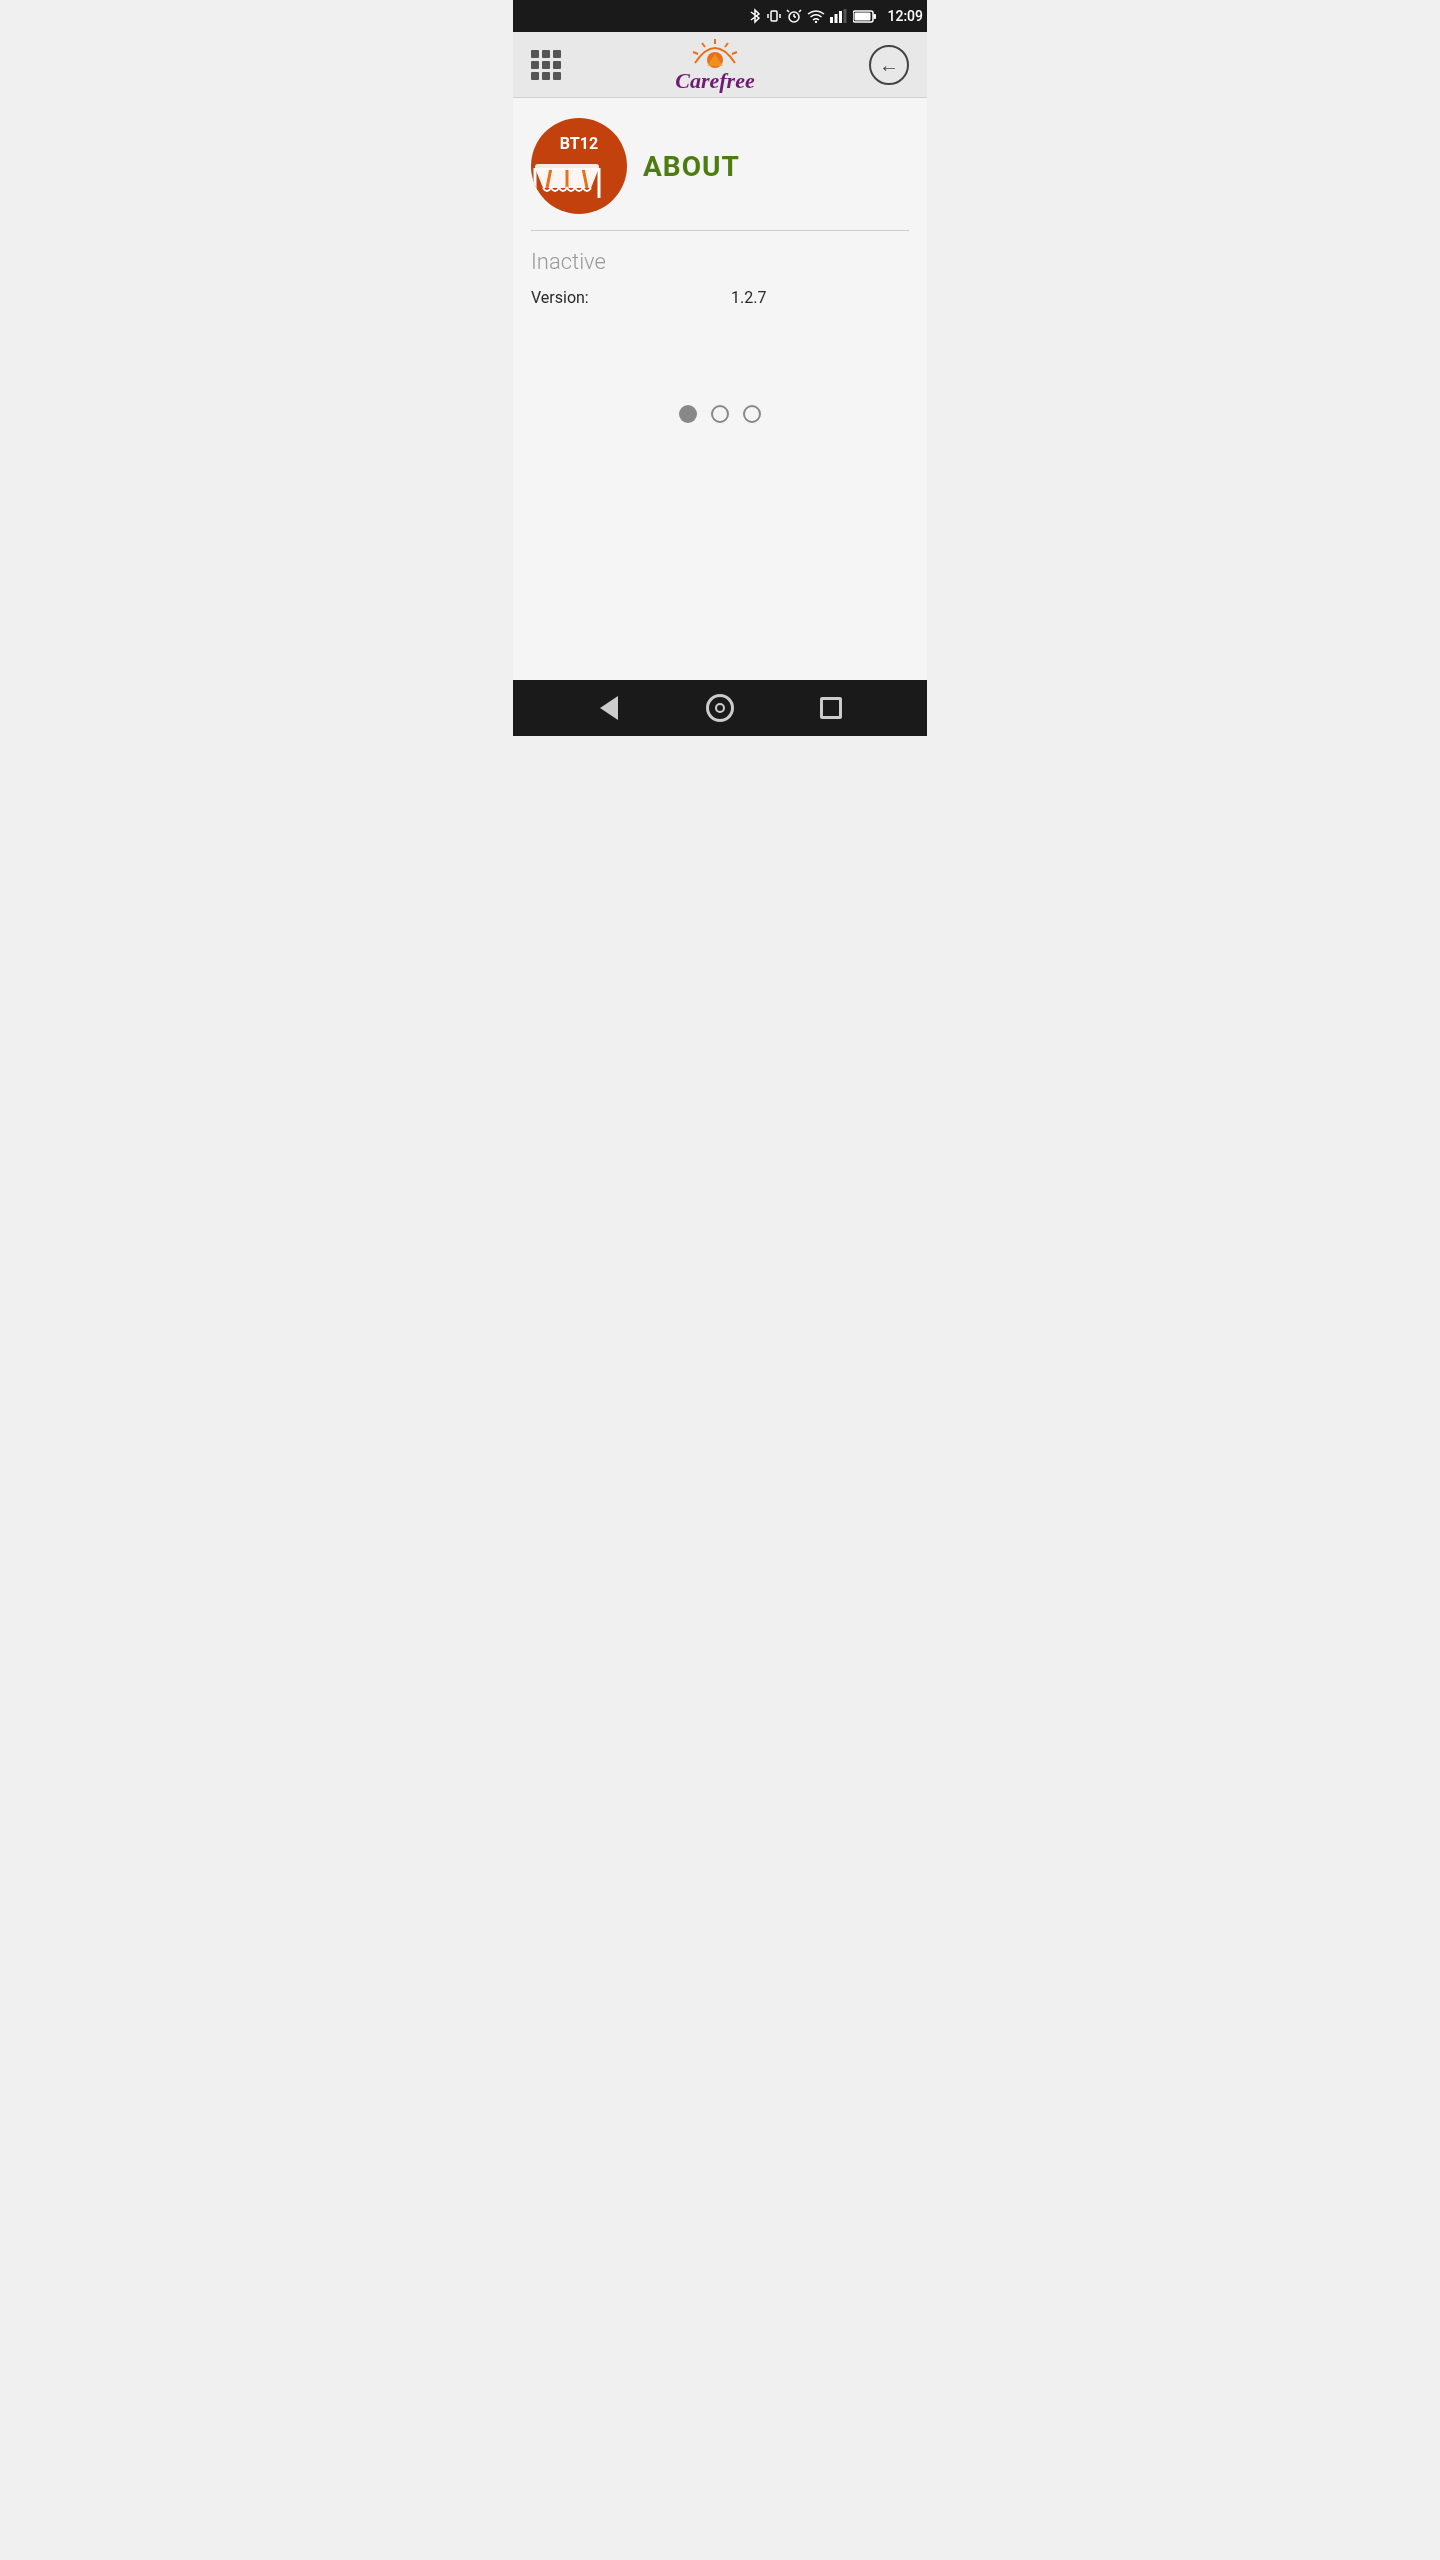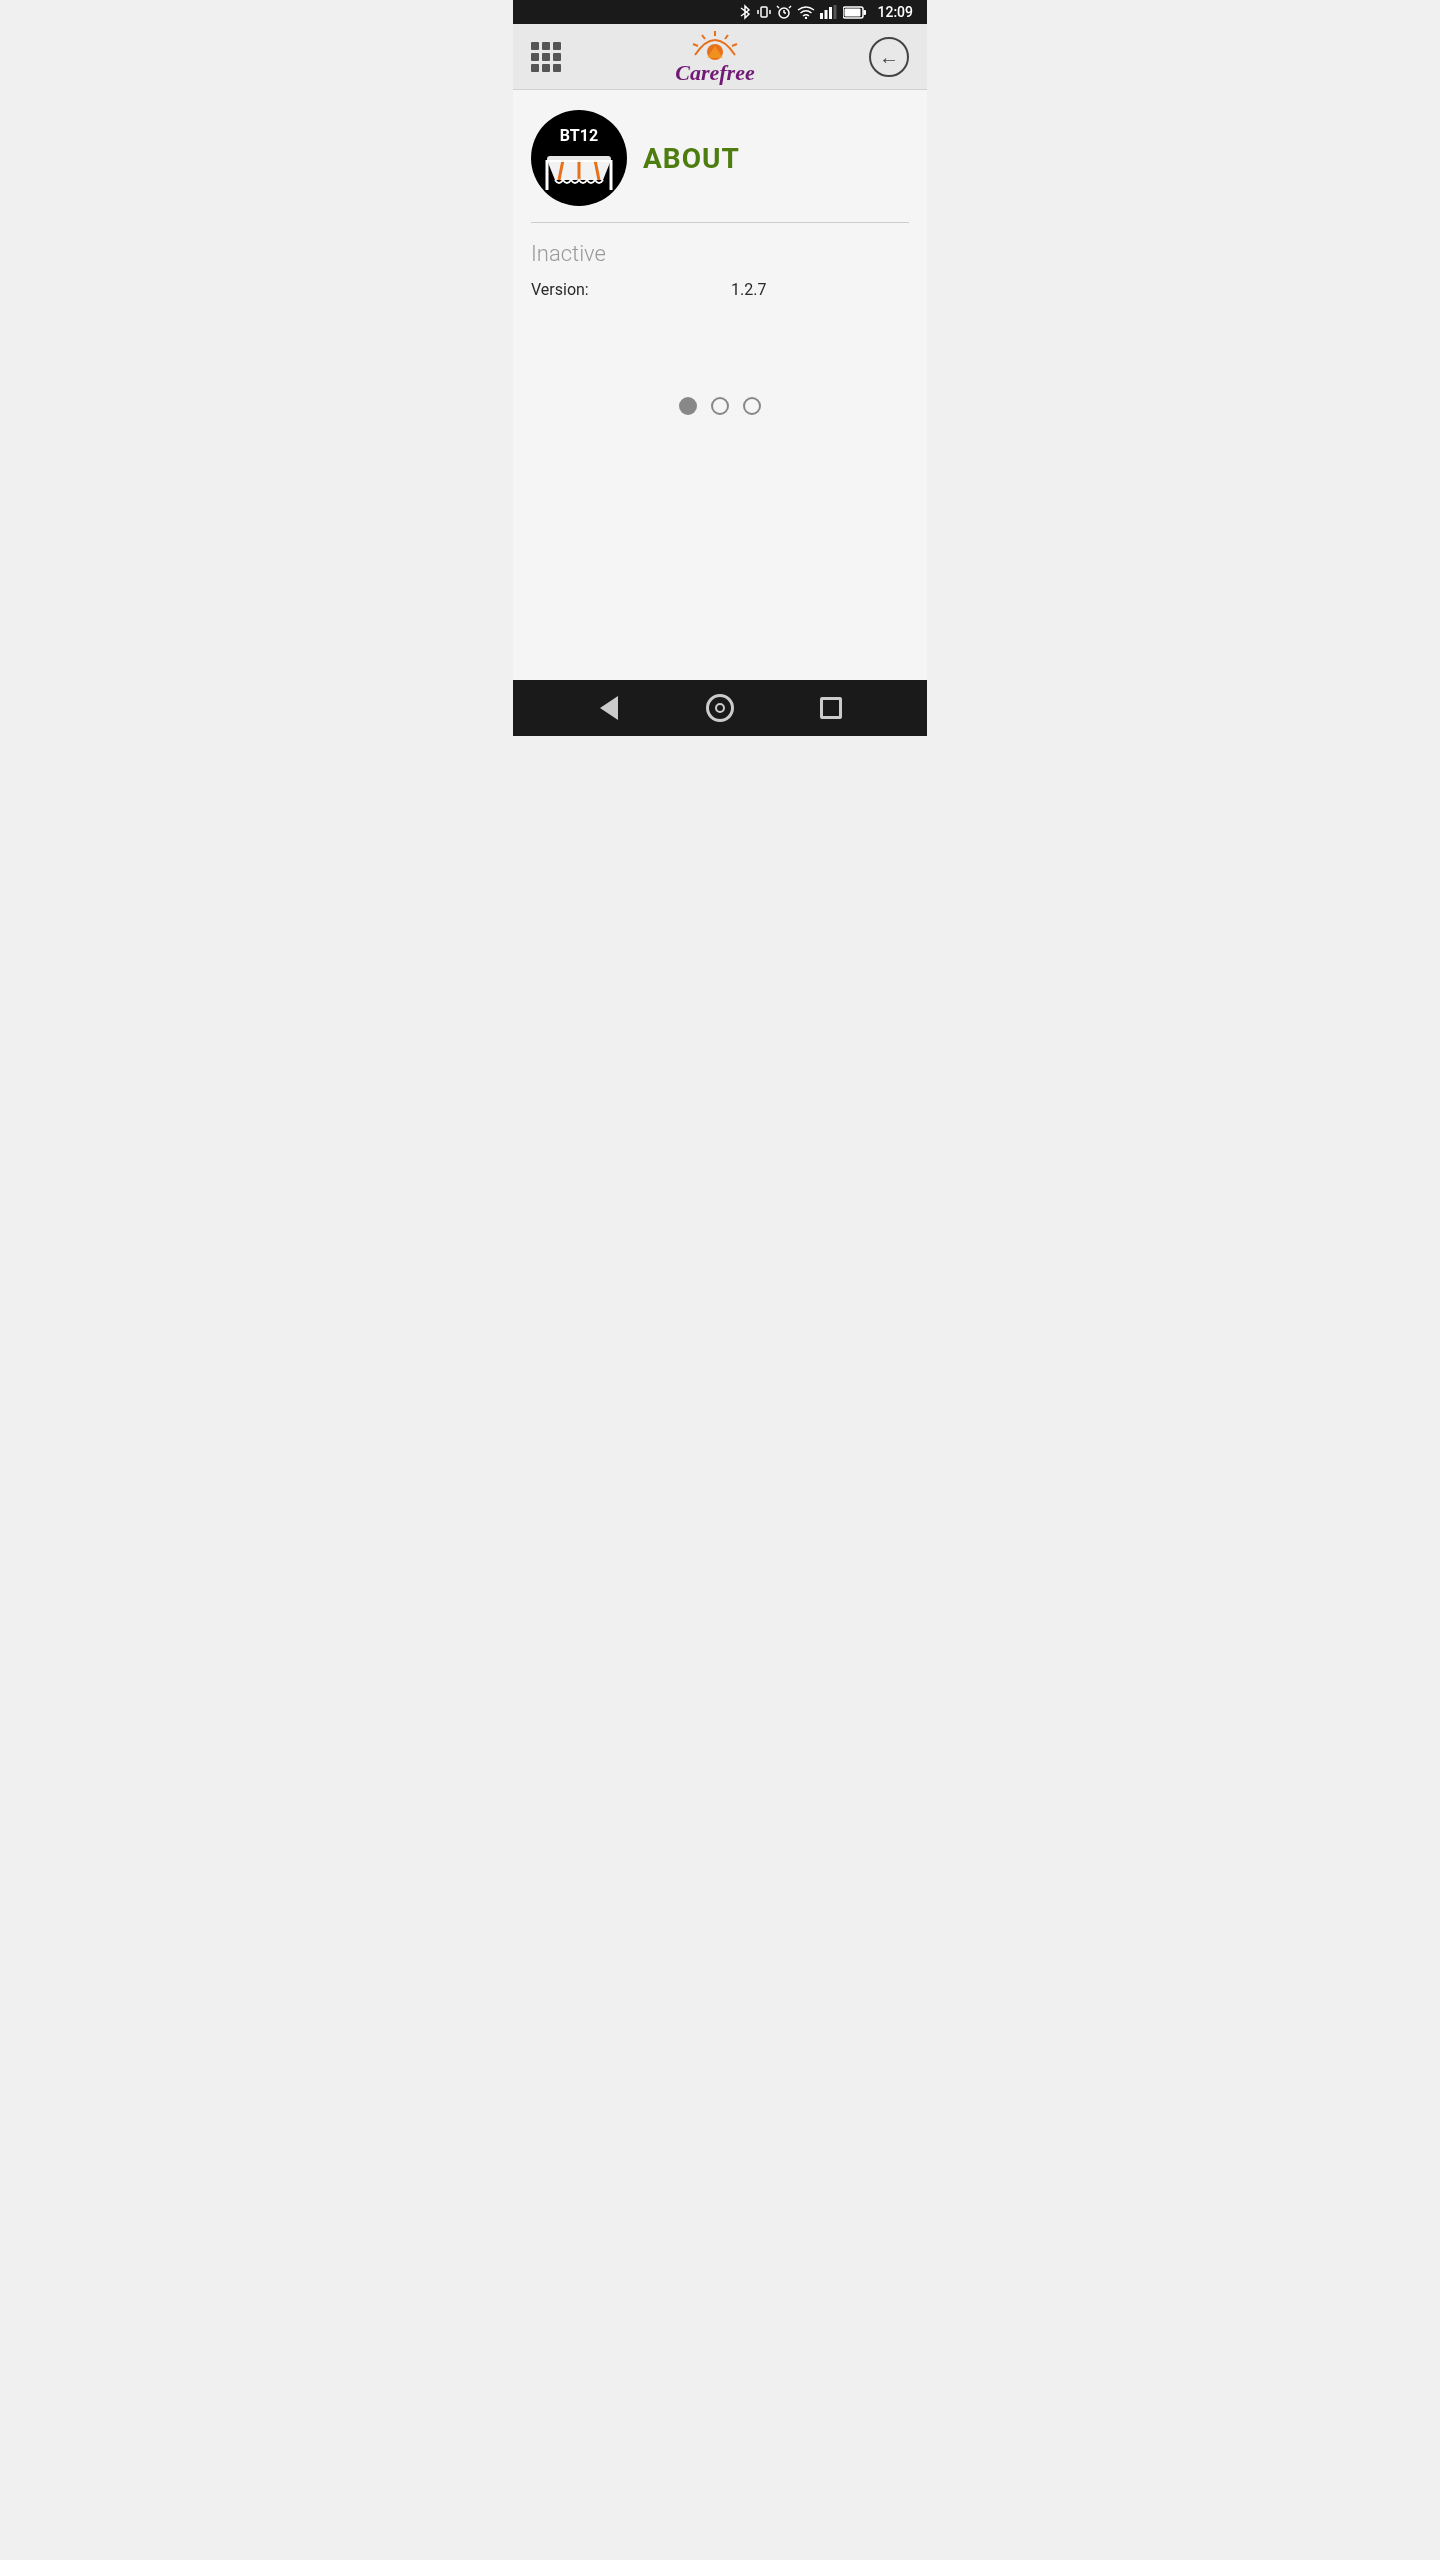--- a/index.html
+++ b/index.html
@@ -16,25 +16,25 @@
       display: flex;
       flex-direction: column;
       margin: 0 auto;
       position: relative;
     }
 
     
     .status-bar {
       background: #1a1a1a;
       color: white;
-      height: 24px;
+      height: 32px;
       display: flex;
       align-items: center;
       justify-content: flex-end;
-      padding: 0 14px;
+      padding: 0 4px;
       gap: 6px;
       font-size: 13px;
     }
 
     .status-icons {
       display: flex;
       align-items: center;
       gap: 5px;
     }
 
@@ -123,24 +123,23 @@
       display: flex;
       align-items: center;
       padding: 20px 18px 16px 18px;
       gap: 16px;
     }
 
     .device-icon-circle {
       width: 96px;
       height: 96px;
       border-radius: 50%;
-      background: #000000;
+      background: #c2410c;
       display: flex;
       flex-direction: column;
-      align-items: center;
       justify-content: center;
       flex-shrink: 0;
       position: relative;
       overflow: hidden;
     }
 
     .device-icon-label {
       color: white;
       font-size: 16px;
       font-weight: bold;

